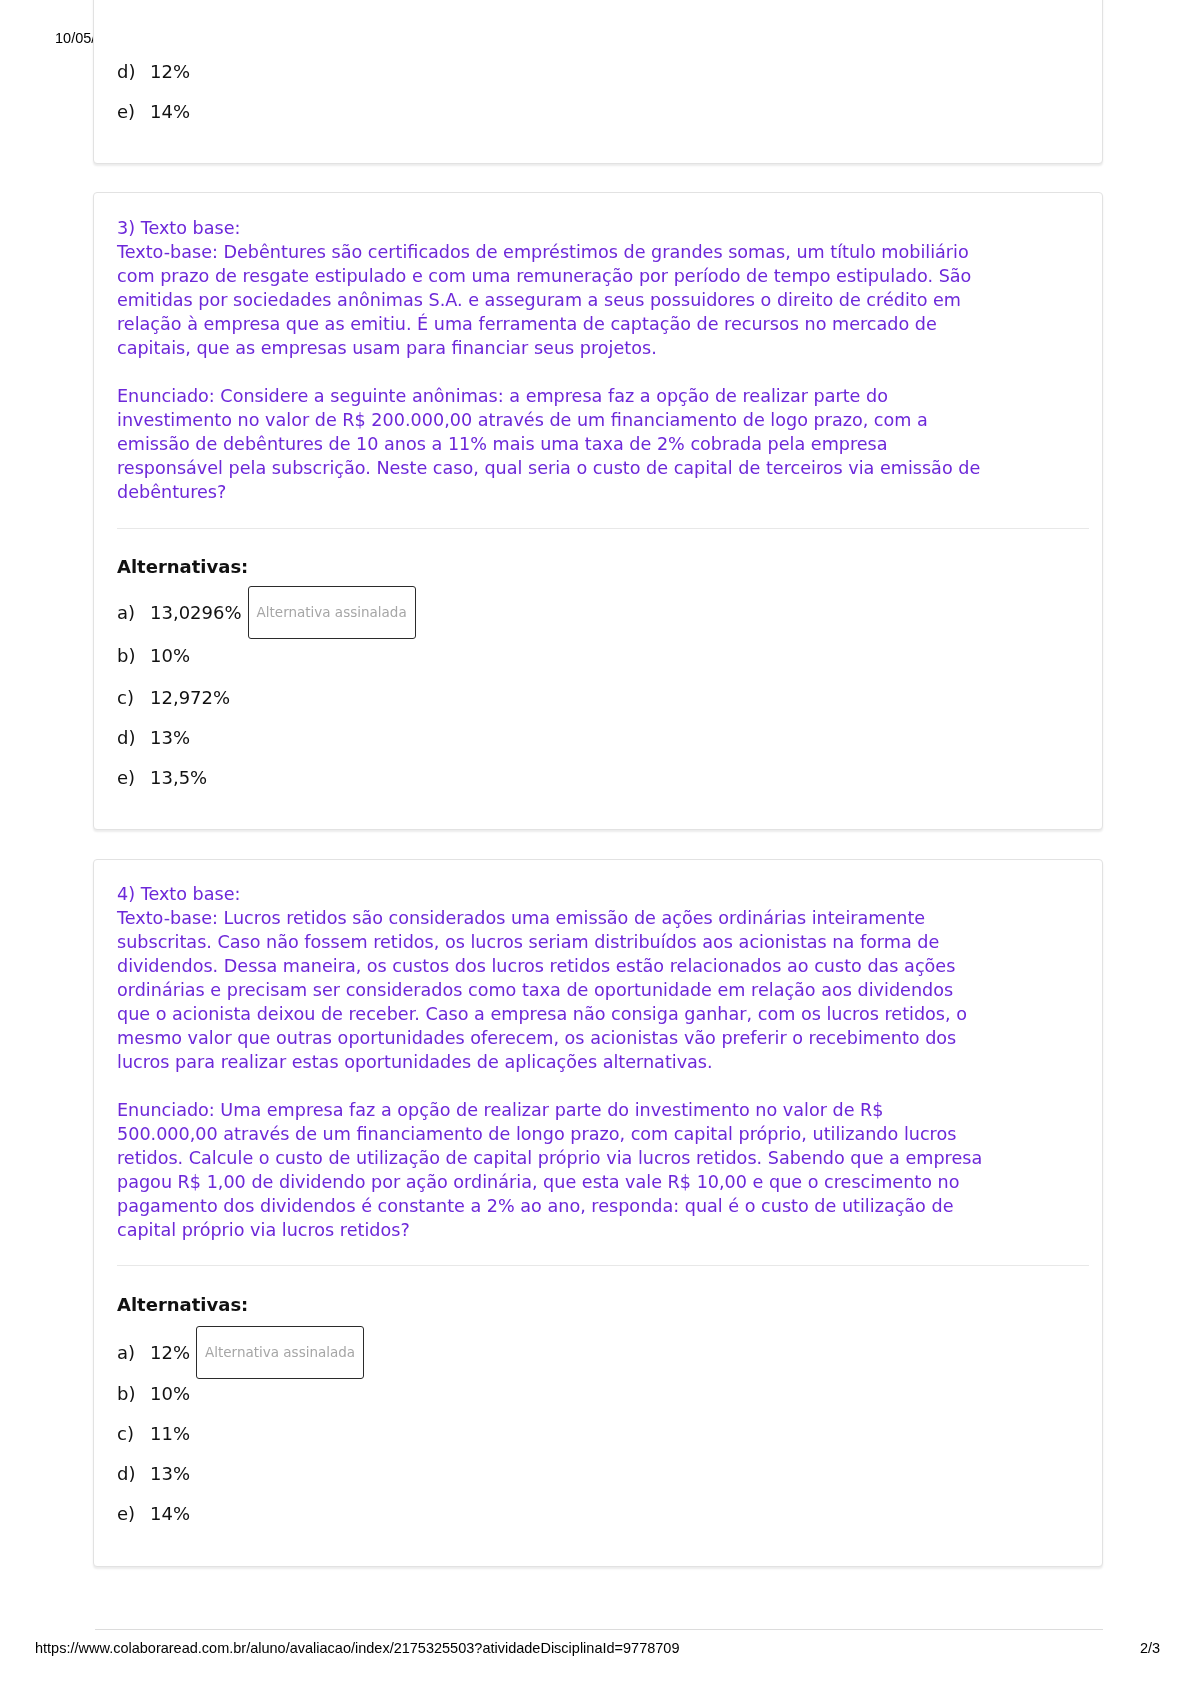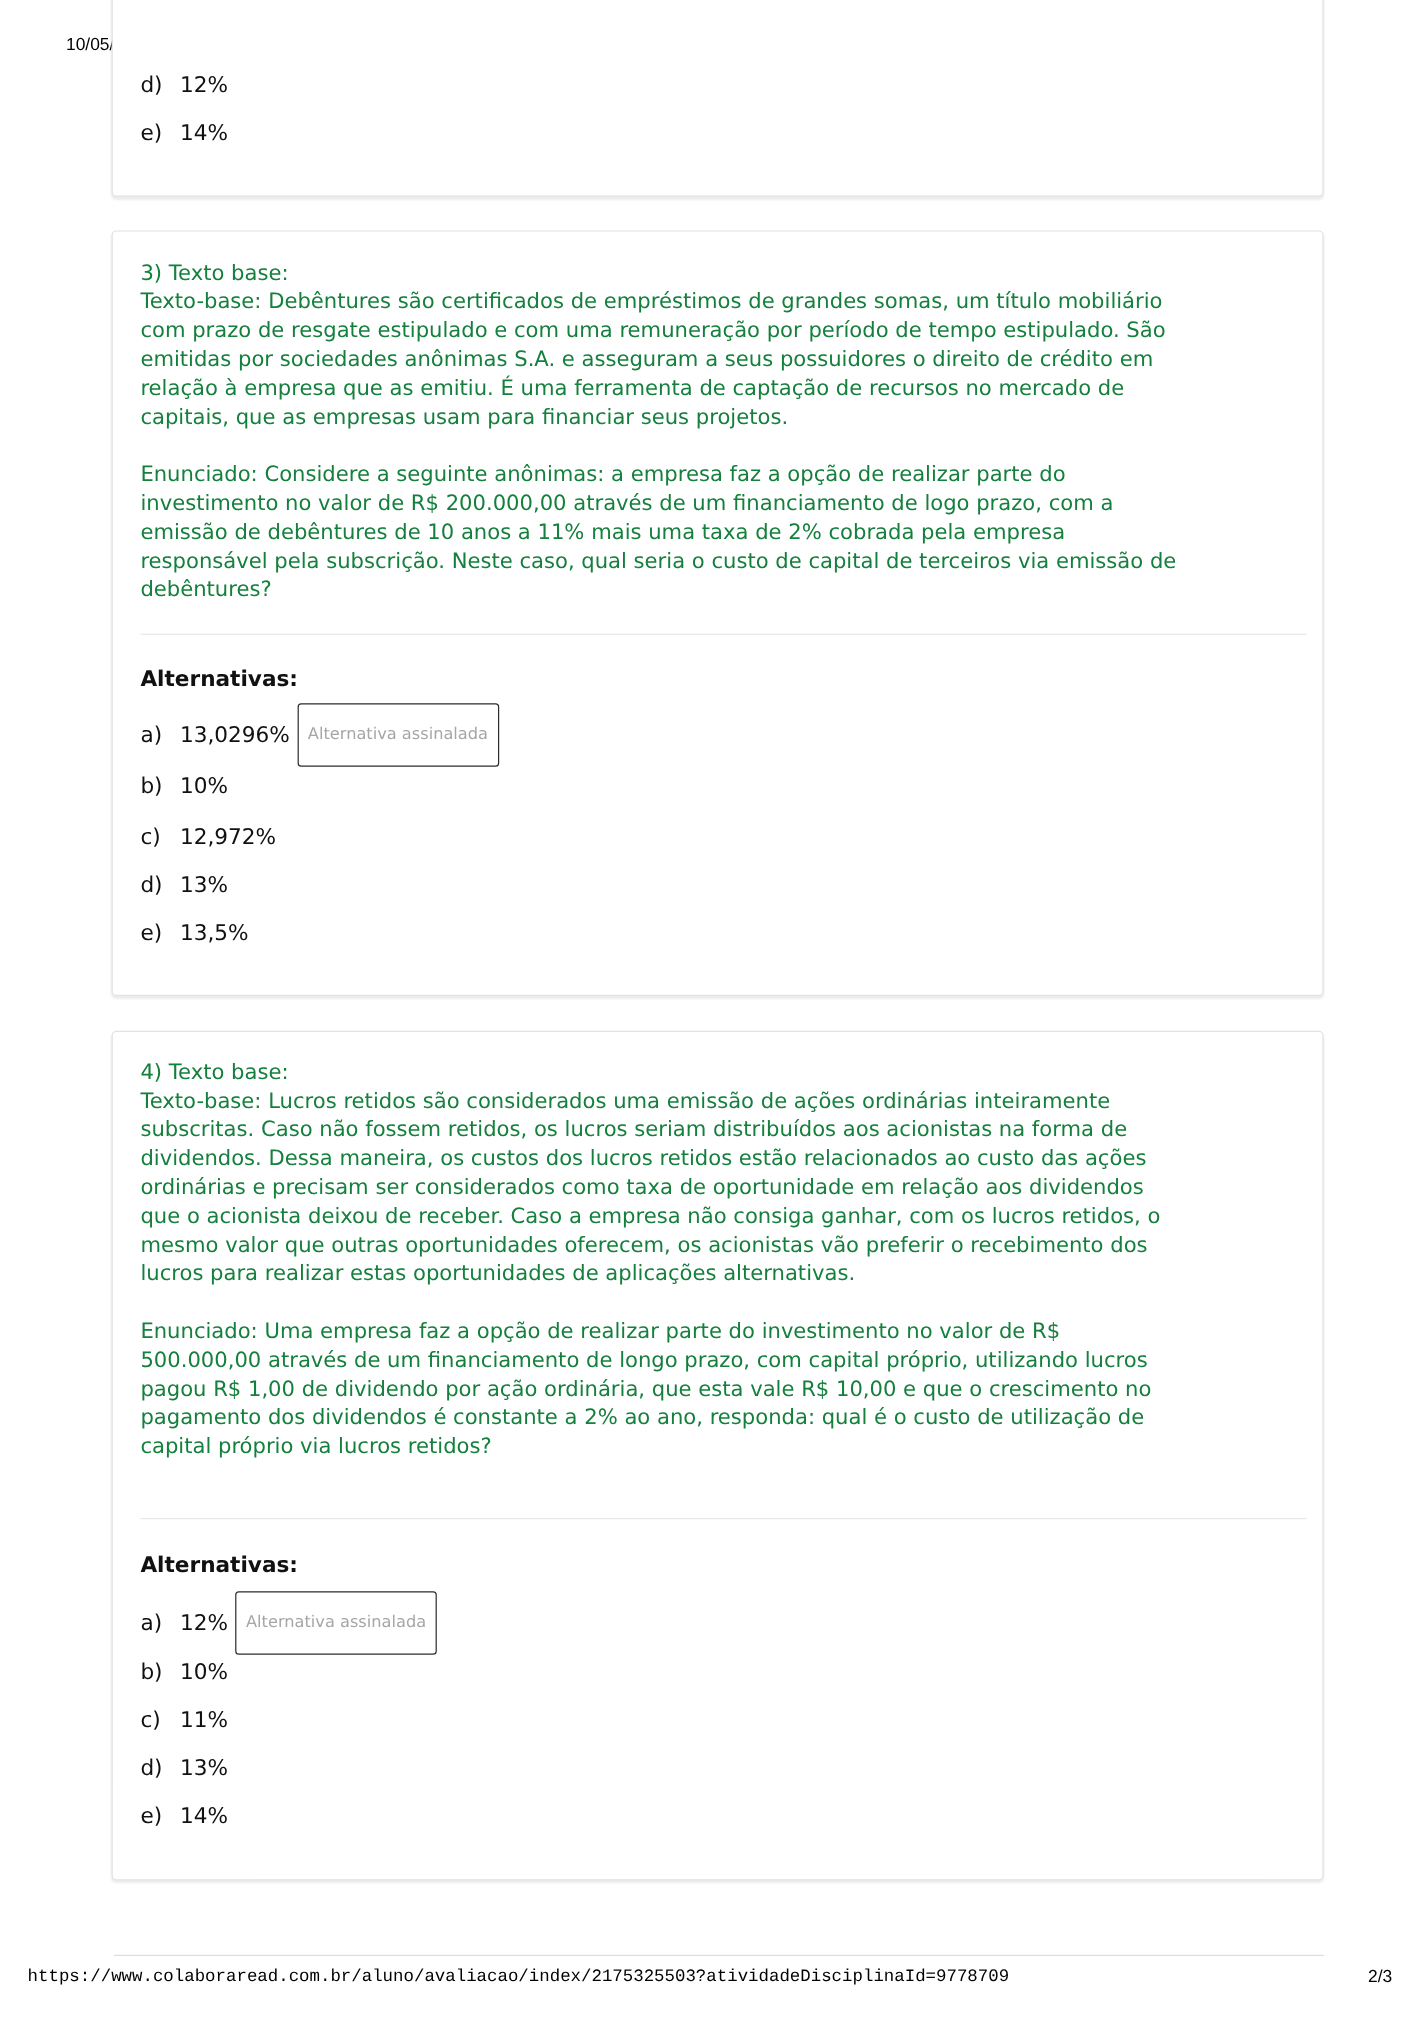--- a/index.html
+++ b/index.html
@@ -1,19 +1,19 @@
 <!DOCTYPE html>
 <html><head>
   <meta charset="utf-8">
   <style>
     html, body { margin: 0; padding: 0; background: #ffffff; }
     body { width: 1190px; height: 1684px; position: relative; overflow: hidden; color: #000; }
     .hdr { position: absolute; font-family: "Liberation Sans", sans-serif; font-size: 14.5px; color: #000; white-space: nowrap; }
     .card { position: absolute; left: 93px; width: 1010px; background: #fff; border: 1px solid #e2e2e2; border-radius: 4px; box-shadow: 0 2px 2px rgba(0,0,0,0.08); box-sizing: border-box; }
-    .txt { position: absolute; left: 117px; width: 972px; font-family: "DejaVu Sans", sans-serif; font-size: 17.6px; line-height: 24px; color: #15803d; }
+    .txt { position: absolute; left: 117px; width: 972px; font-family: "DejaVu Sans", sans-serif; font-size: 17.6px; line-height: 24px; color: #6d28d9; }
     .txt p { margin: 0; }
     .sep { position: absolute; left: 117px; width: 972px; height: 1px; background: #e8e8e8; }
     .alt-h { position: absolute; left: 117px; font-family: "DejaVu Sans", sans-serif; font-weight: bold; font-size: 18px; color: #111; }
     .opt { position: absolute; left: 117px; font-family: "DejaVu Sans", sans-serif; font-size: 18px; color: #111; white-space: nowrap; display: flex; align-items: center; height: 28px; }
     .opt .ltr { display: inline-block; width: 33px; }
     .badge { display: inline-block; margin-left: 6px; border: 1.5px solid #2b2b2b; border-radius: 3px; padding: 16px 8px; font-family: "DejaVu Sans", sans-serif; font-size: 13.5px; color: #a6a6a6; line-height: 19px; }
     .footline { position: absolute; left: 95px; width: 1008px; height: 1px; background: #dcdcdc; top: 1629px; }
   </style>
 </head>
 <body>
@@ -78,20 +78,21 @@
   <p>subscritas. Caso não fossem retidos, os lucros seriam distribuídos aos acionistas na forma de</p>
   <p>dividendos. Dessa maneira, os custos dos lucros retidos estão relacionados ao custo das ações</p>
   <p>ordinárias e precisam ser considerados como taxa de oportunidade em relação aos dividendos</p>
   <p>que o acionista deixou de receber. Caso a empresa não consiga ganhar, com os lucros retidos, o</p>
   <p>mesmo valor que outras oportunidades oferecem, os acionistas vão preferir o recebimento dos</p>
   <p>lucros para realizar estas oportunidades de aplicações alternativas.</p>
 </div>
 <div class="txt" style="top:1098px;">
   <p>Enunciado: Uma empresa faz a opção de realizar parte do investimento no valor de R$</p>
   <p>500.000,00 através de um financiamento de longo prazo, com capital próprio, utilizando lucros</p>
+  <p>retidos. Calcule o custo de utilização de capital próprio via lucros retidos. Sabendo que a empresa</p>
   <p>pagou R$ 1,00 de dividendo por ação ordinária, que esta vale R$ 10,00 e que o crescimento no</p>
   <p>pagamento dos dividendos é constante a 2% ao ano, responda: qual é o custo de utilização de</p>
   <p>capital próprio via lucros retidos?</p>
 </div>
 <div class="sep" style="top:1265px;"></div>
 <div class="alt-h" style="top:1294px;">Alternativas:</div>
 <div class="opt" style="top:1338px;">
   <span class="ltr">a)</span>
   <span>12%</span>
   <span class="badge">Alternativa assinalada</span>
@@ -107,14 +108,14 @@
 <div class="opt" style="top:1459px;">
   <span class="ltr">d)</span>
   <span>13%</span>
 </div>
 <div class="opt" style="top:1499px;">
   <span class="ltr">e)</span>
   <span>14%</span>
 </div>
 
 <div class="footline"></div>
-<div class="hdr" style="left:23px; top:1640px;font-family:Liberation Mono, monospace;">https://www.colaboraread.com.br/aluno/avaliacao/index/2175325503?atividadeDisciplinaId=9778709</div>
+<div class="hdr" style="left:35px; top:1640px;">https://www.colaboraread.com.br/aluno/avaliacao/index/2175325503?atividadeDisciplinaId=9778709</div>
 <div class="hdr" style="left:1117px; top:1640px;margin-left:23px;">2/3</div>
 
 </body></html>

